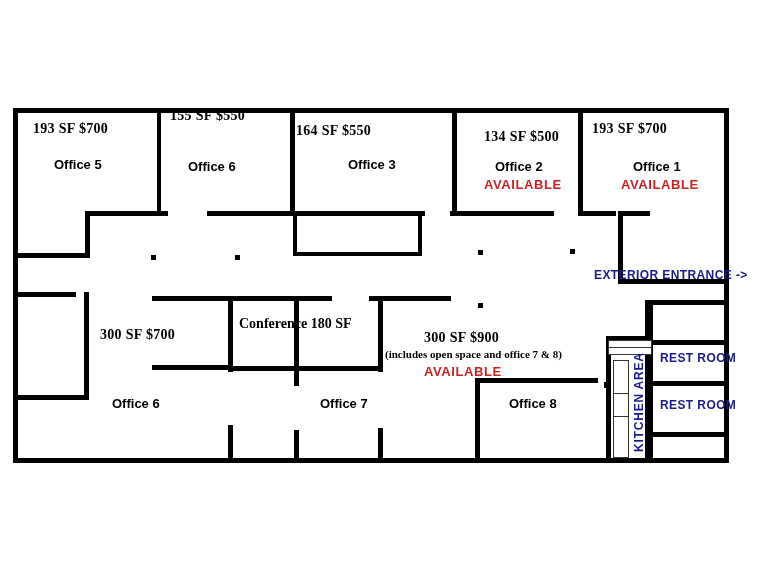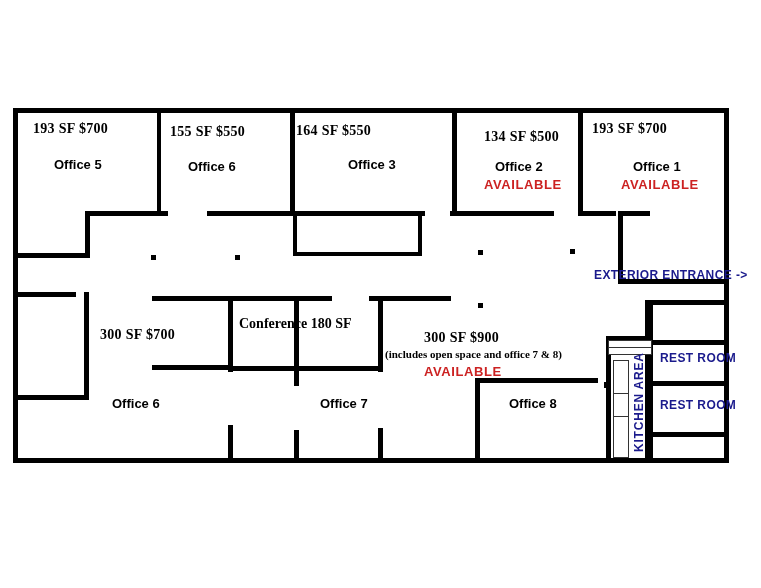--- a/index.html
+++ b/index.html
@@ -160,21 +160,21 @@
   <div class="wall" style="left:606px; top:336px; width:44px; height:4px;"></div>
   <div class="fixture-thin" style="left:608px; top:340px; width:42px; height:6px;"></div>
   <div class="fixture-thin" style="left:608px; top:347px; width:42px; height:6px;"></div>
   <div class="fixture-thin" style="left:613px; top:360px; width:14px; height:96px;"></div>
   <div class="fixture-thin" style="left:613px; top:393px; width:14px; height:22px;"></div>
   <div class="column" style="left:604px; top:382px; width:4px; height:6px;"></div>
 
   <div class="label sf-label" style="left:33px; top:121px;">193 SF $700</div>
   <div class="label room-label" style="left:54px; top:158px;">Office 5</div>
 
-  <div class="label sf-label" style="left:170px; top:124px;text-align:right;">155 SF $550</div>
+  <div class="label sf-label" style="left:170px; top:108px;text-align:right;">155 SF $550</div>
   <div class="label room-label" style="left:188px; top:160px;">Office 6</div>
 
   <div class="label sf-label" style="left:296px; top:123px;">164 SF $550</div>
   <div class="label room-label" style="left:348px; top:158px;">Office 3</div>
 
   <div class="label sf-label" style="left:484px; top:121px;margin-top:8px;">134 SF $500</div>
   <div class="label room-label" style="left:495px; top:160px;">Office 2</div>
   <div class="label available-label" style="left:484px; top:178px;">AVAILABLE</div>
 
   <div class="label sf-label" style="left:592px; top:121px;">193 SF $700</div>

